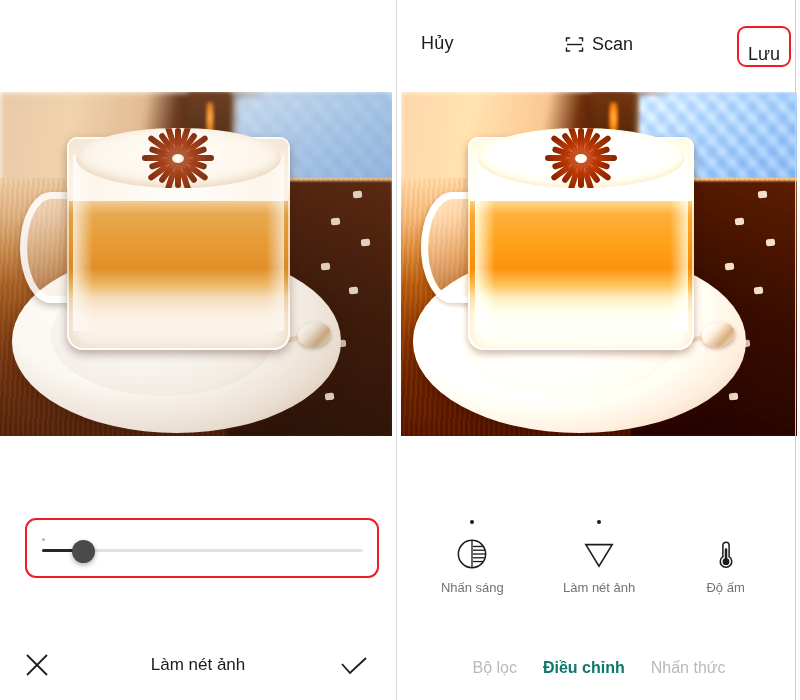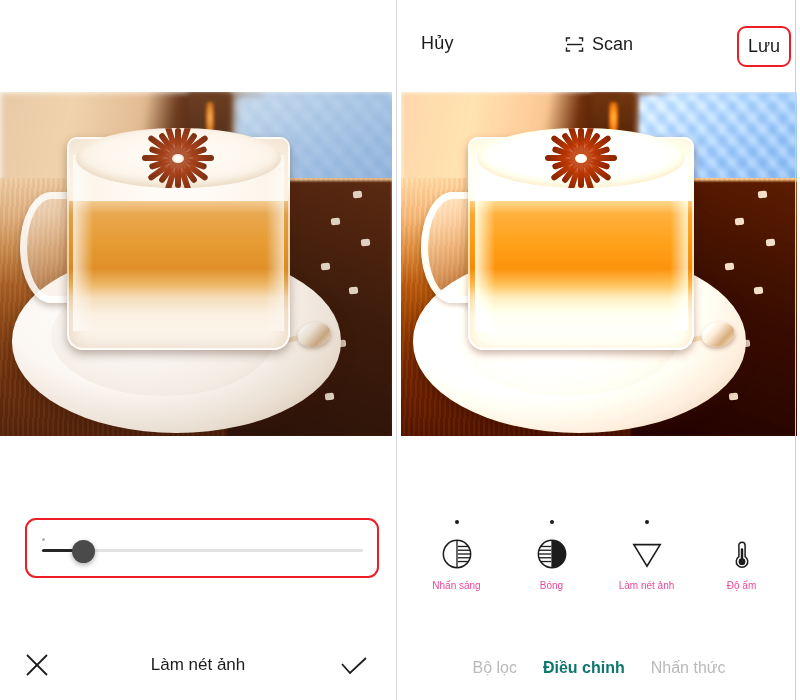--- a/index.html
+++ b/index.html
@@ -33,21 +33,21 @@
   .topbar-scan {
     position: absolute; left: 0; right: 0; top: 17px;
     display: flex; align-items: center; justify-content: center; gap: 8px;
   }
   .topbar-scan .lbl { font-size: 18px; color: #1c1c1c; }
   .scan-icon { width: 19px; height: 17px; display: block; }
   .topbar-save-wrap {
     position: absolute; right: 10px; top: 9px;
     width: 54px; height: 41px;
     border: 2.5px solid #ee1c25; border-radius: 9px;
-    display: flex; align-items: center; justify-content: center;
+    display: flex; align-items: flex-end; justify-content: center;
   }
   .topbar-save { font-size: 18px; color: #1c1c1c; }
 
   
   .photo-frame { position: absolute; overflow: hidden; }
   #photo-left  { left: 0;  top: 92px; width: 392px; height: 344px; }
   #photo-right { left: 4px; top: 92px; width: 396px; height: 344px; }
 
   .scene { position: absolute; inset: 0; }
 
@@ -233,21 +233,21 @@
   }
   .tool { position: relative; width: 72px; text-align: center; }
   .tool-dot {
     position: absolute; left: 50%; top: 0; width: 4px; height: 4px;
     margin-left: -2px; border-radius: 50%; background: #1c1c1c;
   }
   .tool-ico {
     height: 40px; margin-top: 14px;
     display: flex; align-items: center; justify-content: center;
   }
-  .tool-lbl { margin-top: 6px; font-size: 10px; color: #ec4899; white-space: nowrap; }
+  .tool-lbl { margin-top: 6px; font-size: 13px; color: #737373; white-space: nowrap; }
 
   
   .tabs {
     position: absolute; left: 0; bottom: 0; width: 404px; height: 64px;
     display: flex; align-items: center; justify-content: center; gap: 26px;
   }
   .tab { font-size: 16px; color: #b9b9b9; }
   .tab.active { color: #0f766e; font-weight: bold; }
 
   .edge-line { position: absolute; right: 4px; top: 0; width: 1px; height: 700px; background: #cfcfcf; }
@@ -443,36 +443,20 @@
               <line x1="18" y1="21" x2="31" y2="21" stroke="#1c1c1c" stroke-width="1.4"></line>
               <line x1="18" y1="25" x2="29" y2="25" stroke="#1c1c1c" stroke-width="1.4"></line>
             </svg>
           </div>
           <div class="tool-lbl">Nhấn sáng</div>
         </div>
         <div class="tool">
           <div class="tool-dot"></div>
           <div class="tool-ico">
             <svg viewBox="0 0 34 34" width="32" height="32" aria-hidden="true">
-              <circle cx="17" cy="17" r="14.5" fill="none" stroke="#1c1c1c" stroke-width="1.6"></circle>
-              <path d="M17 2.5a14.5 14.5 0 0 1 0 29z" fill="#1c1c1c"></path>
-              <line x1="17" y1="2.5" x2="17" y2="31.5" stroke="#1c1c1c" stroke-width="1.4"></line>
-              <line x1="5" y1="9" x2="16" y2="9" stroke="#1c1c1c" stroke-width="1.4"></line>
-              <line x1="3" y1="13" x2="16" y2="13" stroke="#1c1c1c" stroke-width="1.4"></line>
-              <line x1="2.5" y1="17" x2="16" y2="17" stroke="#1c1c1c" stroke-width="1.4"></line>
-              <line x1="3" y1="21" x2="16" y2="21" stroke="#1c1c1c" stroke-width="1.4"></line>
-              <line x1="5" y1="25" x2="16" y2="25" stroke="#1c1c1c" stroke-width="1.4"></line>
-            </svg>
-          </div>
-          <div class="tool-lbl">Bóng</div>
-        </div>
-        <div class="tool">
-          <div class="tool-dot"></div>
-          <div class="tool-ico">
-            <svg viewBox="0 0 34 34" width="32" height="32" aria-hidden="true">
               <polygon points="3,7 31,7 17,30" fill="none" stroke="#1c1c1c" stroke-width="1.7" stroke-linejoin="miter"></polygon>
             </svg>
           </div>
           <div class="tool-lbl">Làm nét ảnh</div>
         </div>
         <div class="tool">
           <div class="tool-ico">
             <svg viewBox="0 0 34 34" width="32" height="32" aria-hidden="true">
               <path d="M17 4.5a3.3 3.3 0 0 1 3.3 3.3v12.1a6.1 6.1 0 1 1-6.6 0V7.8A3.3 3.3 0 0 1 17 4.5z" fill="none" stroke="#1c1c1c" stroke-width="1.6"></path>
               <circle cx="17" cy="25.2" r="3.6" fill="#1c1c1c"></circle>

